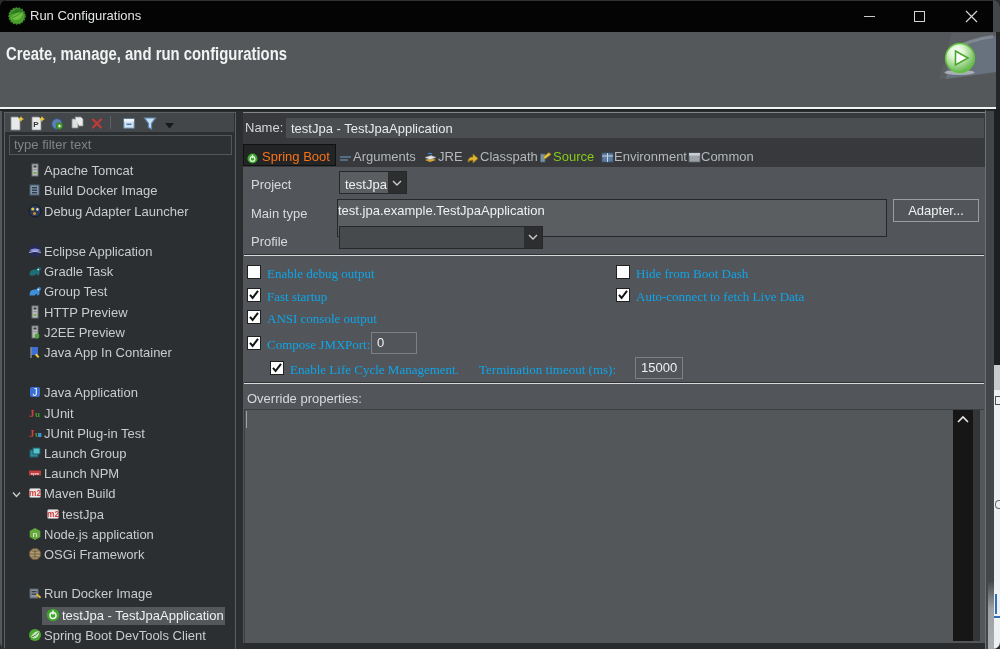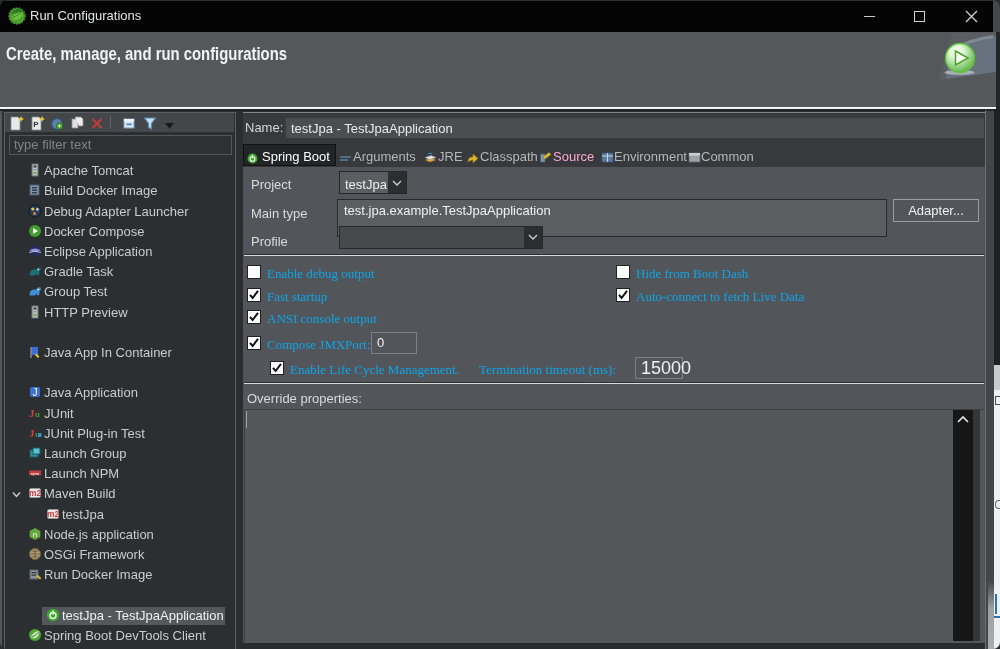--- a/index.html
+++ b/index.html
@@ -130,27 +130,20 @@
     </div>
   <div class="trow" style="top:202px">
       <span class="ic" style="left:23px"><svg width="14" height="14" viewBox="0 0 14 14">
           <circle cx="7" cy="7" r="6" fill="#273a57" stroke="#121b29" stroke-width="1"></circle>
           <circle cx="4.8" cy="5" r="1.6" fill="#e8c93c"></circle>
           <circle cx="9.4" cy="5.4" r="1.3" fill="#d8dadb"></circle>
           <circle cx="6.5" cy="9.5" r="1.5" fill="#cf8c2f"></circle>
         </svg></span>
       <span class="lbl" style="">Debug Adapter Launcher</span>
     </div>
-  <div class="trow" style="top:222px">
-      <span class="ic" style="left:23px"><svg width="14" height="14" viewBox="0 0 14 14">
-          <circle cx="7" cy="7" r="6" fill="#3f9e2d"></circle>
-          <path d="M5.2,4 L10,7 L5.2,10 Z" fill="#ffffff"></path>
-        </svg></span>
-      <span class="lbl" style="">Docker Compose</span>
-    </div>
   <div class="trow" style="top:242px">
       <span class="ic" style="left:23px"><svg width="14" height="14" viewBox="0 0 14 14">
           <circle cx="7" cy="7" r="6" fill="#272b56"></circle>
           <path d="M1.2,6.2 Q7,2.8 12.8,6.2 Q7,8.4 1.2,6.2 Z" fill="#8d92dd"></path>
           <path d="M1.1,8.4 Q7,6.2 12.9,8.4" stroke="#c2c6f0" stroke-width="1" fill="none"></path>
         </svg></span>
       <span class="lbl" style="">Eclipse Application</span>
     </div>
   <div class="trow" style="top:262px">
       <span class="ic" style="left:23px"><svg width="14" height="14" viewBox="0 0 14 14">
@@ -168,20 +161,29 @@
     </div>
   <div class="trow" style="top:303px">
       <span class="ic" style="left:23px"><svg width="14" height="14" viewBox="0 0 14 14">
           <rect x="4" y="1" width="6" height="12" fill="#b9bdbf" stroke="#6f7375" stroke-width="1"></rect>
           <rect x="5.5" y="2.5" width="3" height="2" fill="#3a3d3f"></rect>
           <rect x="5.5" y="6" width="3" height="1.2" fill="#8a8e90"></rect>
           <rect x="5.5" y="9" width="3" height="2" fill="#76b049"></rect>
         </svg></span>
       <span class="lbl" style="">HTTP Preview</span>
     </div>
+  <div class="trow" style="top:323px">
+      <span class="ic" style="left:23px"><svg width="14" height="14" viewBox="0 0 14 14">
+          <rect x="4" y="1" width="6" height="12" fill="#b9bdbf" stroke="#6f7375" stroke-width="1"></rect>
+          <rect x="5.5" y="2.5" width="3" height="2" fill="#3a3d3f"></rect>
+          <rect x="5.5" y="6" width="3" height="1.2" fill="#8a8e90"></rect>
+          <circle cx="9" cy="11" r="2.4" fill="#4da832"></circle>
+        </svg></span>
+      <span class="lbl" style="">J2EE Preview</span>
+    </div>
   <div class="trow" style="top:343px">
       <span class="ic" style="left:23px"><svg width="14" height="14" viewBox="0 0 14 14">
           <rect x="3" y="2" width="7" height="8" fill="#3c6fd4"></rect>
           <path d="M3,2 L3,13" stroke="#8a8e90" stroke-width="1.4"></path>
           <path d="M7,10 l3,3 l1.4,-1.4 l-3,-3 Z" fill="#e8c93c"></path>
         </svg></span>
       <span class="lbl" style="">Java App In Container</span>
     </div>
   <div class="trow" style="top:383px">
       <span class="ic" style="left:23px"><svg width="14" height="14" viewBox="0 0 14 14">
@@ -243,21 +245,21 @@
         </svg></span>
       <span class="lbl" style="">Node.js application</span>
     </div>
   <div class="trow" style="top:545px">
       <span class="ic" style="left:23px"><svg width="14" height="14" viewBox="0 0 14 14">
           <circle cx="7" cy="7" r="5.6" fill="#b09a72" stroke="#6e5d3f" stroke-width="1"></circle>
           <path d="M1.4,7 L12.6,7 M7,1.4 L7,12.6 M3,3.5 Q7,6 11,3.5 M3,10.5 Q7,8 11,10.5" stroke="#6e5d3f" stroke-width="0.9" fill="none"></path>
         </svg></span>
       <span class="lbl" style="">OSGi Framework</span>
     </div>
-  <div class="trow" style="top:565px">
+  <div class="trow" style="top:584px">
       <span class="ic" style="left:23px"><svg width="14" height="14" viewBox="0 0 14 14">
           <rect x="2" y="3" width="8" height="9" fill="#8a949e" stroke="#5a636c" stroke-width="1"></rect>
           <rect x="3.5" y="5" width="5" height="1.3" fill="#333a40"></rect>
           <rect x="3.5" y="7.5" width="5" height="1.3" fill="#333a40"></rect>
           <path d="M8,9 l4,3.4 l1.2,-1.4 l-4,-3.4 Z" fill="#e0b52f"></path>
         </svg></span>
       <span class="lbl" style="">Run Docker Image</span>
     </div>
   <div class="trow child" style="top:606px">
       <div class="sel" style="width:183px"></div>
@@ -280,40 +282,40 @@
   <div class="abs" style="left:243px;top:112px;width:742px;height:55px;background:#37393c;border-top:1px solid #828688;box-sizing:border-box"></div>
   <div class="abs" id="nameLbl">Name:</div>
   <div class="abs" id="nameField">testJpa - TestJpaApplication</div>
 
   <div class="abs" id="tabsel"></div>
   <div class="abs" style="left:247px;top:150px"><svg width="11" height="11" viewBox="0 0 14 14">
         <circle cx="7" cy="7" r="6.4" fill="#3da62b"></circle>
         <circle cx="7" cy="7.6" r="3" fill="none" stroke="#e8f5e6" stroke-width="1.6"></circle>
         <rect x="6.2" y="2.2" width="1.6" height="4.4" fill="#e8f5e6"></rect>
       </svg></div>
-  <div class="abs" style="left:262px;top:149px;font-size:13px;color:#ffffff">Spring Boot</div>
+  <div class="abs" style="left:262px;top:149px;font-size:13px;color:#f97316">Spring Boot</div>
   <div class="abs" style="left:339px;top:150px"><svg width="13" height="12" viewBox="0 0 13 12">
         <path d="M1,5 L12,5 M1,8 L9,8" stroke="#5e7f9d" stroke-width="1.6"></path>
       </svg></div>
   <div class="abs" style="left:353px;top:149px;font-size:13px;color:#b4b8ba">Arguments</div>
   <div class="abs" style="left:424px;top:150px"><svg width="13" height="13" viewBox="0 0 13 13">
         <path d="M1,9 L7,7 L12,9 L6,11 Z" fill="#d8a432"></path>
         <path d="M1,6.5 L7,4.5 L12,6.5 L6,8.5 Z" fill="#e4e6e7" stroke="#98999a" stroke-width="0.6"></path>
         <path d="M4,3 Q6,1.5 8,3" stroke="#3f8fd6" stroke-width="1.2" fill="none"></path>
       </svg></div>
   <div class="abs" style="left:438px;top:149px;font-size:13px;color:#b4b8ba">JRE</div>
   <div class="abs" style="left:466px;top:150px"><svg width="13" height="13" viewBox="0 0 13 13">
         <path d="M2,11 Q2,6 7,6 L7,3 L12,7.5 L7,12 L7,9 Q4,9 2,11 Z" fill="#e0b52f" stroke="#9a7b1c" stroke-width="0.8"></path>
       </svg></div>
   <div class="abs" style="left:480px;top:149px;font-size:13px;color:#b4b8ba">Classpath</div>
   <div class="abs" style="left:539px;top:150px"><svg width="13" height="13" viewBox="0 0 13 13">
         <path d="M1.5,3 L6,3 L6,11 L1.5,11 Z" fill="#7d92a6" stroke="#4f6477" stroke-width="0.8"></path>
         <path d="M4,6 L10,1.5 L12,3.5 L6,8 Z" fill="#e2c23c" stroke="#9a7b1c" stroke-width="0.7"></path>
       </svg></div>
-  <div class="abs" style="left:553px;top:149px;font-size:13px;color:#f9a8d4">Source</div>
+  <div class="abs" style="left:553px;top:149px;font-size:13px;color:#84cc16">Source</div>
   <div class="abs" style="left:601px;top:150px"><svg width="13" height="13" viewBox="0 0 13 13">
         <rect x="1" y="2" width="11" height="9" fill="#5b7ba1" stroke="#3e5673" stroke-width="0.8"></rect>
         <path d="M1,5 L12,5 M6.5,2 L6.5,11" stroke="#c6d4e2" stroke-width="1"></path>
       </svg></div>
   <div class="abs" style="left:614px;top:149px;font-size:13px;color:#b4b8ba">Environment</div>
   <div class="abs" style="left:688px;top:150px"><svg width="13" height="13" viewBox="0 0 13 13">
         <rect x="1" y="2" width="11" height="9" fill="#9aa2a8" stroke="#5f676d" stroke-width="0.8"></rect>
         <rect x="1" y="2" width="11" height="2.6" fill="#c8cdd1"></rect>
       </svg></div>
   <div class="abs" style="left:701px;top:149px;font-size:13px;color:#b4b8ba">Common</div>
@@ -323,21 +325,21 @@
   <div class="abs flabel" style="left:251px;top:206px">Main type</div>
   <div class="abs flabel" style="left:251px;top:234px">Profile</div>
 
   <div class="abs" style="left:339px;top:171px;width:68px;height:23px;background:#5a5e61;border:1px solid #26282a;box-sizing:border-box"></div>
   <div class="abs" style="left:388px;top:172px;width:18px;height:21px;background:#2c2e30"></div>
   <svg class="abs" style="left:392px;top:180px" width="10" height="7" viewBox="0 0 10 7">
       <path d="M1,1 L5,5 L9,1" stroke="#c9ccce" stroke-width="1.4" fill="none"></path>
     </svg>
   <div class="abs" style="left:345px;top:177px;font-size:13px;color:#eff0f1">testJpa</div>
 
-  <div class="abs field" style="left:337px;top:199px;width:550px;height:38px;line-height:21px;padding-left:6px">test.jpa.example.TestJpaApplication</div>
+  <div class="abs field" style="left:337px;top:199px;width:550px;height:38px;line-height:21px;">test.jpa.example.TestJpaApplication</div>
   <div class="abs" style="left:893px;top:199px;width:86px;height:23px;background:#52565a;border:1px solid #9b9ea0;box-sizing:border-box;color:#eff0f1;font-size:13px;text-align:center;line-height:21px">Adapter...</div>
 
   <div class="abs" style="left:339px;top:226px;width:204px;height:23px;background:#474a4d;border:1px solid #26282a;box-sizing:border-box"></div>
   <div class="abs" style="left:524px;top:227px;width:18px;height:21px;background:#2c2e30"></div>
   <svg class="abs" style="left:528px;top:234px" width="10" height="7" viewBox="0 0 10 7">
       <path d="M1,1 L5,5 L9,1" stroke="#c9ccce" stroke-width="1.4" fill="none"></path>
     </svg>
 
   <div class="abs sep" style="top:254px"></div>
   <div class="abs" style="left:247px;top:265px;width:14px;height:14px;background:#fdfdfd;border:1.5px solid #202122;box-sizing:border-box"></div>
@@ -365,21 +367,21 @@
     </svg>
   <div class="abs cbl" style="left:267px;top:337px">Compose JMX</div>
   <div class="abs cbl" style="left:345px;top:337px">Port:</div>
   <div class="abs" style="left:371px;top:332px;width:46px;height:22px;background:#52565a;border:1px solid #7d8183;box-sizing:border-box;color:#eff0f1;font-size:13px;line-height:20px;padding-left:5px">0</div>
   <div class="abs" style="left:270px;top:361px;width:14px;height:14px;background:#fdfdfd;border:1.5px solid #202122;box-sizing:border-box"></div>
     <svg class="abs" style="left:270px;top:361px" width="14" height="14" viewBox="0 0 14 14">
       <path d="M3,6.8 L5.6,10 L11,2.8" stroke="#111213" stroke-width="2" fill="none"></path>
     </svg>
   <div class="abs cbl" style="left:290px;top:362px">Enable Life Cycle Management.</div>
   <div class="abs cbl" style="left:479px;top:362px">Termination timeout (ms):</div>
-  <div class="abs" style="left:635px;top:357px;width:48px;height:22px;background:#52565a;border:1px solid #7d8183;box-sizing:border-box;color:#eff0f1;font-size:18px;line-height:20px;padding-left:5px">15000</div>
+  <div class="abs" style="left:635px;top:357px;width:48px;height:22px;background:#52565a;border:1px solid #7d8183;box-sizing:border-box;color:#eff0f1;font-size:13px;line-height:20px;padding-left:5px">15000</div>
   <div class="abs sep" style="top:382px"></div>
   <div class="abs flabel" style="left:247px;top:391px">Override properties:</div>
 
   <div class="abs" style="left:244px;top:409px;width:740px;height:234px;background:#53575a;border-top:1px solid #3c3f42;border-left:1px solid #3c3f42;box-sizing:border-box"></div>
   <div class="abs" style="left:953px;top:410px;width:20px;height:231px;background:#161616"></div>
   <div class="abs" style="left:973px;top:410px;width:7px;height:231px;background:#333536"></div>
   <svg class="abs" style="left:957px;top:415px" width="12" height="8" viewBox="0 0 12 8">
       <path d="M1,7 L6,2 L11,7" stroke="#e8e8e8" stroke-width="1.6" fill="none"></path>
     </svg>
   <div class="abs" style="left:244px;top:643px;width:740px;height:6px;background:#292b2d"></div>

